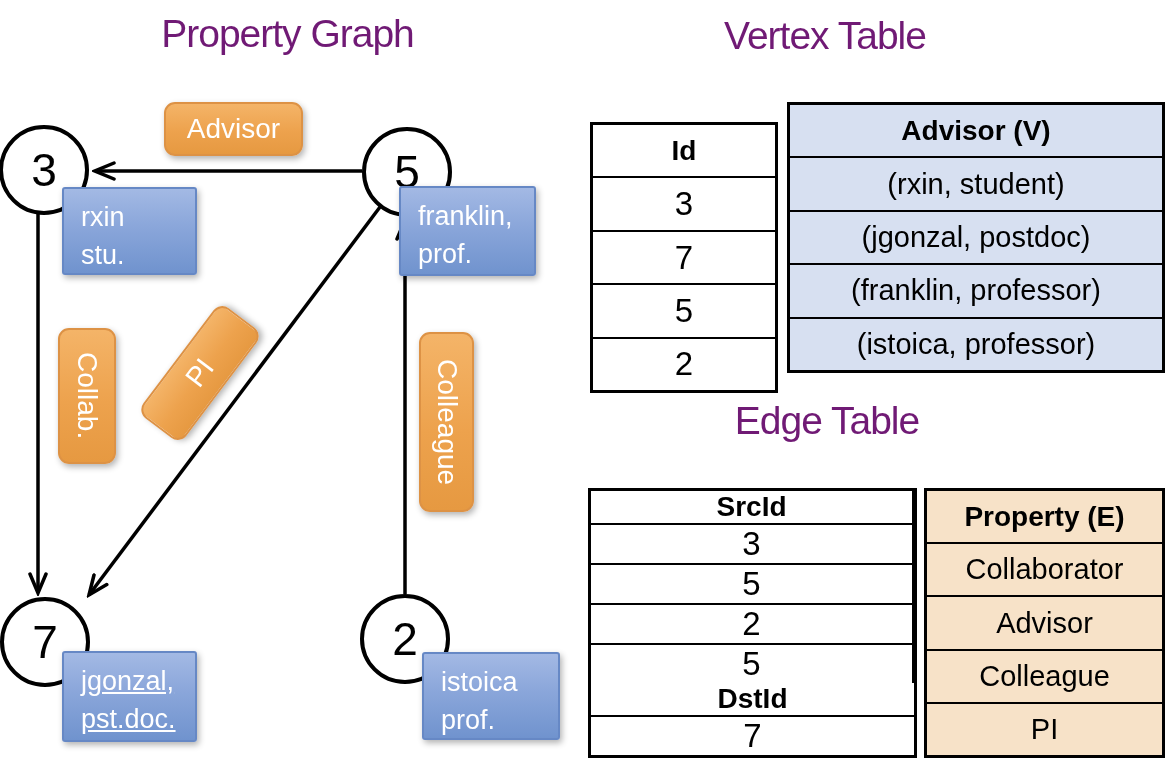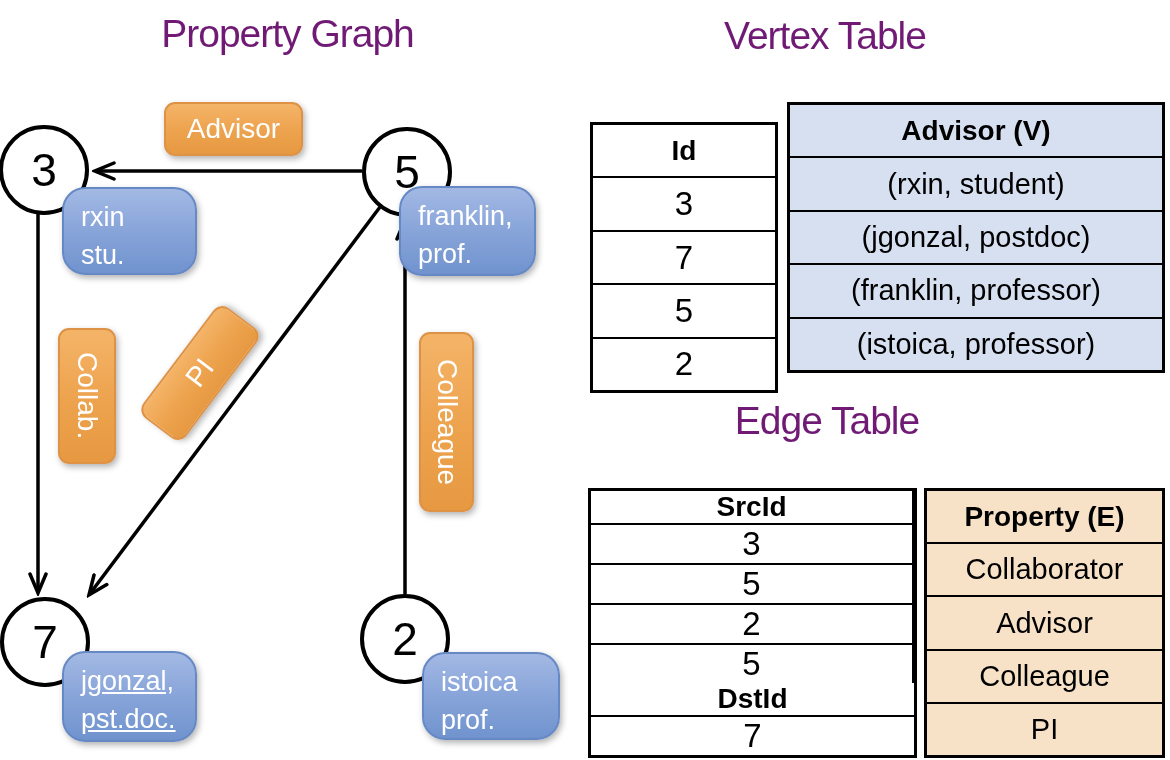--- a/index.html
+++ b/index.html
@@ -16,21 +16,21 @@
   svg.edges { position:absolute; left:0; top:0; z-index:1; }
 
   .gnode { position:absolute; width:90px; height:90px; border:4px solid #000; border-radius:50%;
            background:#fff; z-index:2; display:flex; align-items:center; justify-content:center;
            font-size:46px; }
   #node-3 { left:-1px;  top:125px; }
   #node-5 { left:362px; top:127px; }
   #node-7 { left:0px;   top:597px; }
   #node-2 { left:360px; top:594px; }
 
-  .vprop { position:absolute; z-index:3; border-radius:23px; color:#fff;
+  .vprop { position:absolute; z-index:3; border-radius:3px; color:#fff;
            background:linear-gradient(180deg,#a3b9e4 0%, #8aa6da 45%, #7093ce 100%);
            border:2px solid #6688c5; box-shadow:2px 3px 6px rgba(0,0,0,0.30);
            padding:9px 0 0 17px; font-size:27px; line-height:38px; }
   #prop-rxin     { left:62px;  top:187px; width:135px; height:88px; }
   #prop-franklin { left:399px; top:186px; width:137px; height:90px; }
   #prop-jgonzal  { left:62px;  top:651px; width:135px; height:91px;text-decoration:underline; }
   #prop-istoica  { left:422px; top:652px; width:138px; height:88px; }
 
   .elabel { position:absolute; z-index:4; border-radius:11px; color:#fff; font-size:28px;
             background:linear-gradient(180deg,#f4b468 0%, #eda24d 55%, #e69941 100%);

